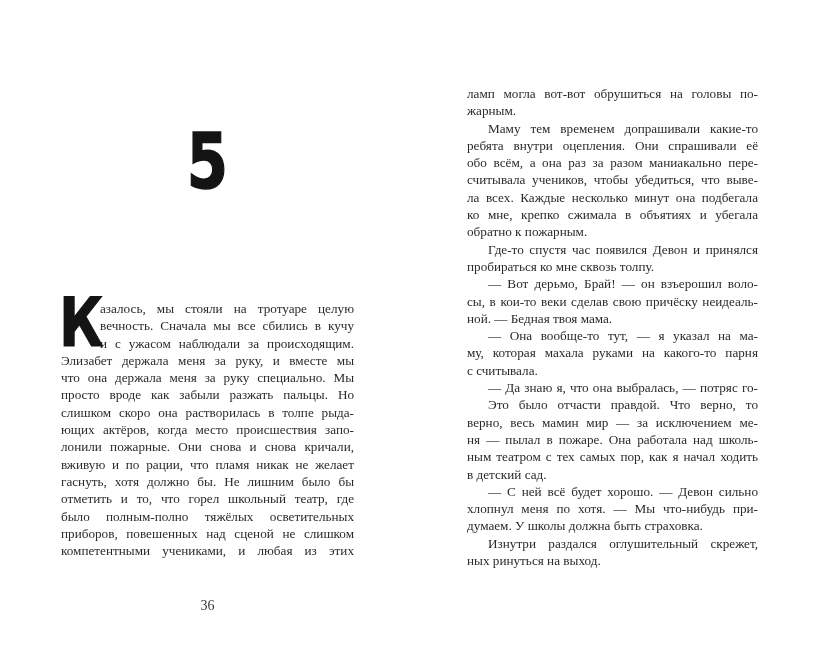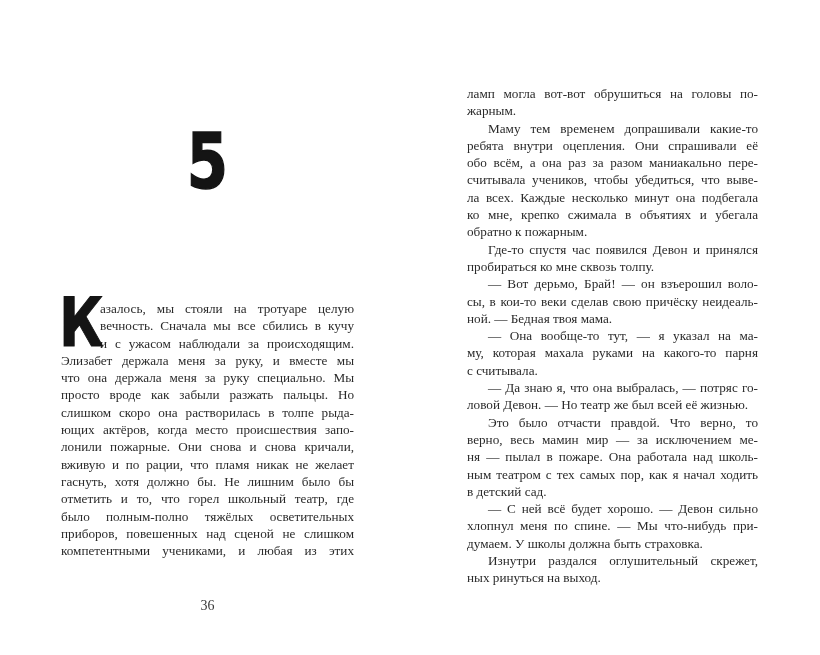--- a/index.html
+++ b/index.html
@@ -107,27 +107,26 @@
         <div class="line last">обратно к пожарным.</div>
         <div class="line indent">Где-то спустя час появился Девон и принялся</div>
         <div class="line last">пробираться ко мне сквозь толпу.</div>
         <div class="line indent">— Вот дерьмо, Брай! — он взъерошил воло-</div>
         <div class="line">сы, в кои-то веки сделав свою причёску неидеаль-</div>
         <div class="line last">ной. — Бедная твоя мама.</div>
         <div class="line indent">— Она вообще-то тут, — я указал на ма-</div>
         <div class="line">му, которая махала руками на какого-то парня</div>
         <div class="line last">с считывала.</div>
         <div class="line indent">— Да знаю я, что она выбралась, — потряс го-</div>
-        <div class="line last">ловой Девон. — Но театр же был всей её жизнью.</div>
         <div class="line indent">Это было отчасти правдой. Что верно, то</div>
         <div class="line">верно, весь мамин мир — за исключением ме-</div>
         <div class="line">ня — пылал в пожаре. Она работала над школь-</div>
         <div class="line">ным театром с тех самых пор, как я начал ходить</div>
         <div class="line last">в детский сад.</div>
         <div class="line indent">— С ней всё будет хорошо. — Девон сильно</div>
-        <div class="line">хлопнул меня по спине. — Мы что-нибудь при-</div>
+        <div class="line">хлопнул меня по хотя. — Мы что-нибудь при-</div>
         <div class="line last">думаем. У школы должна быть страховка.</div>
         <div class="line indent">Изнутри раздался оглушительный скрежет,</div>
         <div class="line last">ных ринуться на выход.</div>
       </div>
   </section>
 
 </div>
 
 </body></html>

